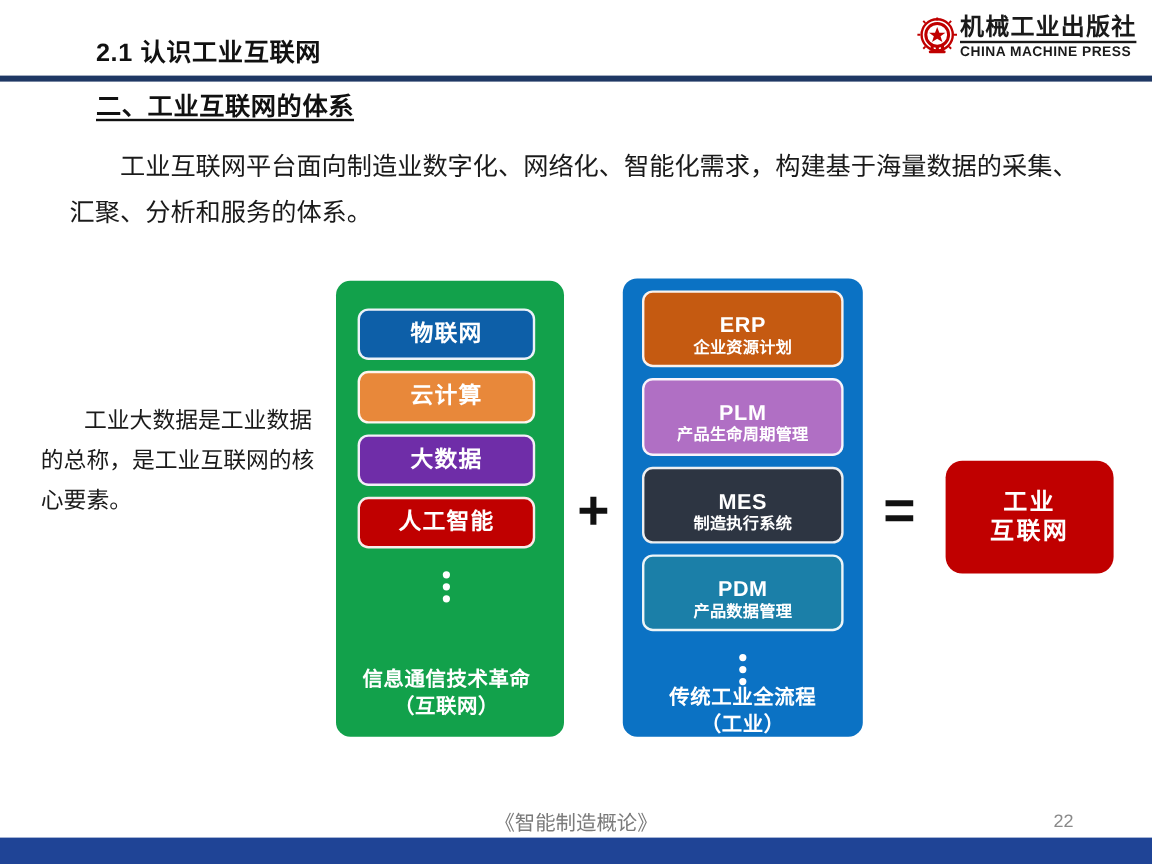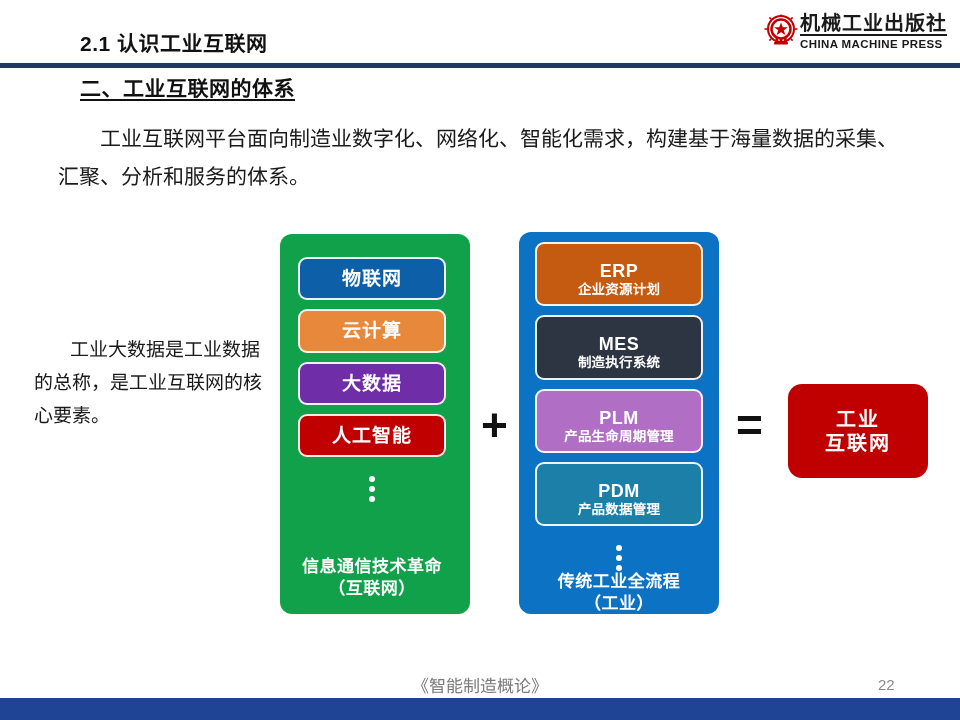--- a/index.html
+++ b/index.html
@@ -103,21 +103,21 @@
     color: #1a1a1a;
     text-indent: 42px;
   }
 
   
   .side-note {
     position: absolute;
     left: 34px;
     top: 335px;
     width: 236px;
-    font-family: Liberation Mono, monospace;
+    font-family: Liberation Sans, sans-serif;
     font-size: 19px;
     line-height: 33px;
     color: #1a1a1a;
     text-indent: 36px;
   }
 
   
   .panel {
     position: absolute;
     border-radius: 12px;
@@ -325,27 +325,27 @@
     </div>
   </div>
 
   <div class="op op-plus">+</div>
 
   <div class="panel panel-blue">
     <div class="chip chip-2" style="background:#C55A11">
       <span class="abbr">ERP</span>
       <span class="cn">企业资源计划</span>
     </div>
+    <div class="chip chip-2" style="background:#B06FC4">
+      <span class="abbr">PLM</span>
+      <span class="cn">产品生命周期管理</span>
+    </div>
     <div class="chip chip-2" style="background:#2D3542">
       <span class="abbr">MES</span>
       <span class="cn">制造执行系统</span>
-    </div>
-    <div class="chip chip-2" style="background:#B06FC4">
-      <span class="abbr">PLM</span>
-      <span class="cn">产品生命周期管理</span>
     </div>
     <div class="chip chip-2" style="background:#1B7FA8">
       <span class="abbr">PDM</span>
       <span class="cn">产品数据管理</span>
     </div>
     <div class="dots">
         <i></i>
         <i></i>
         <i></i>
       </div>

